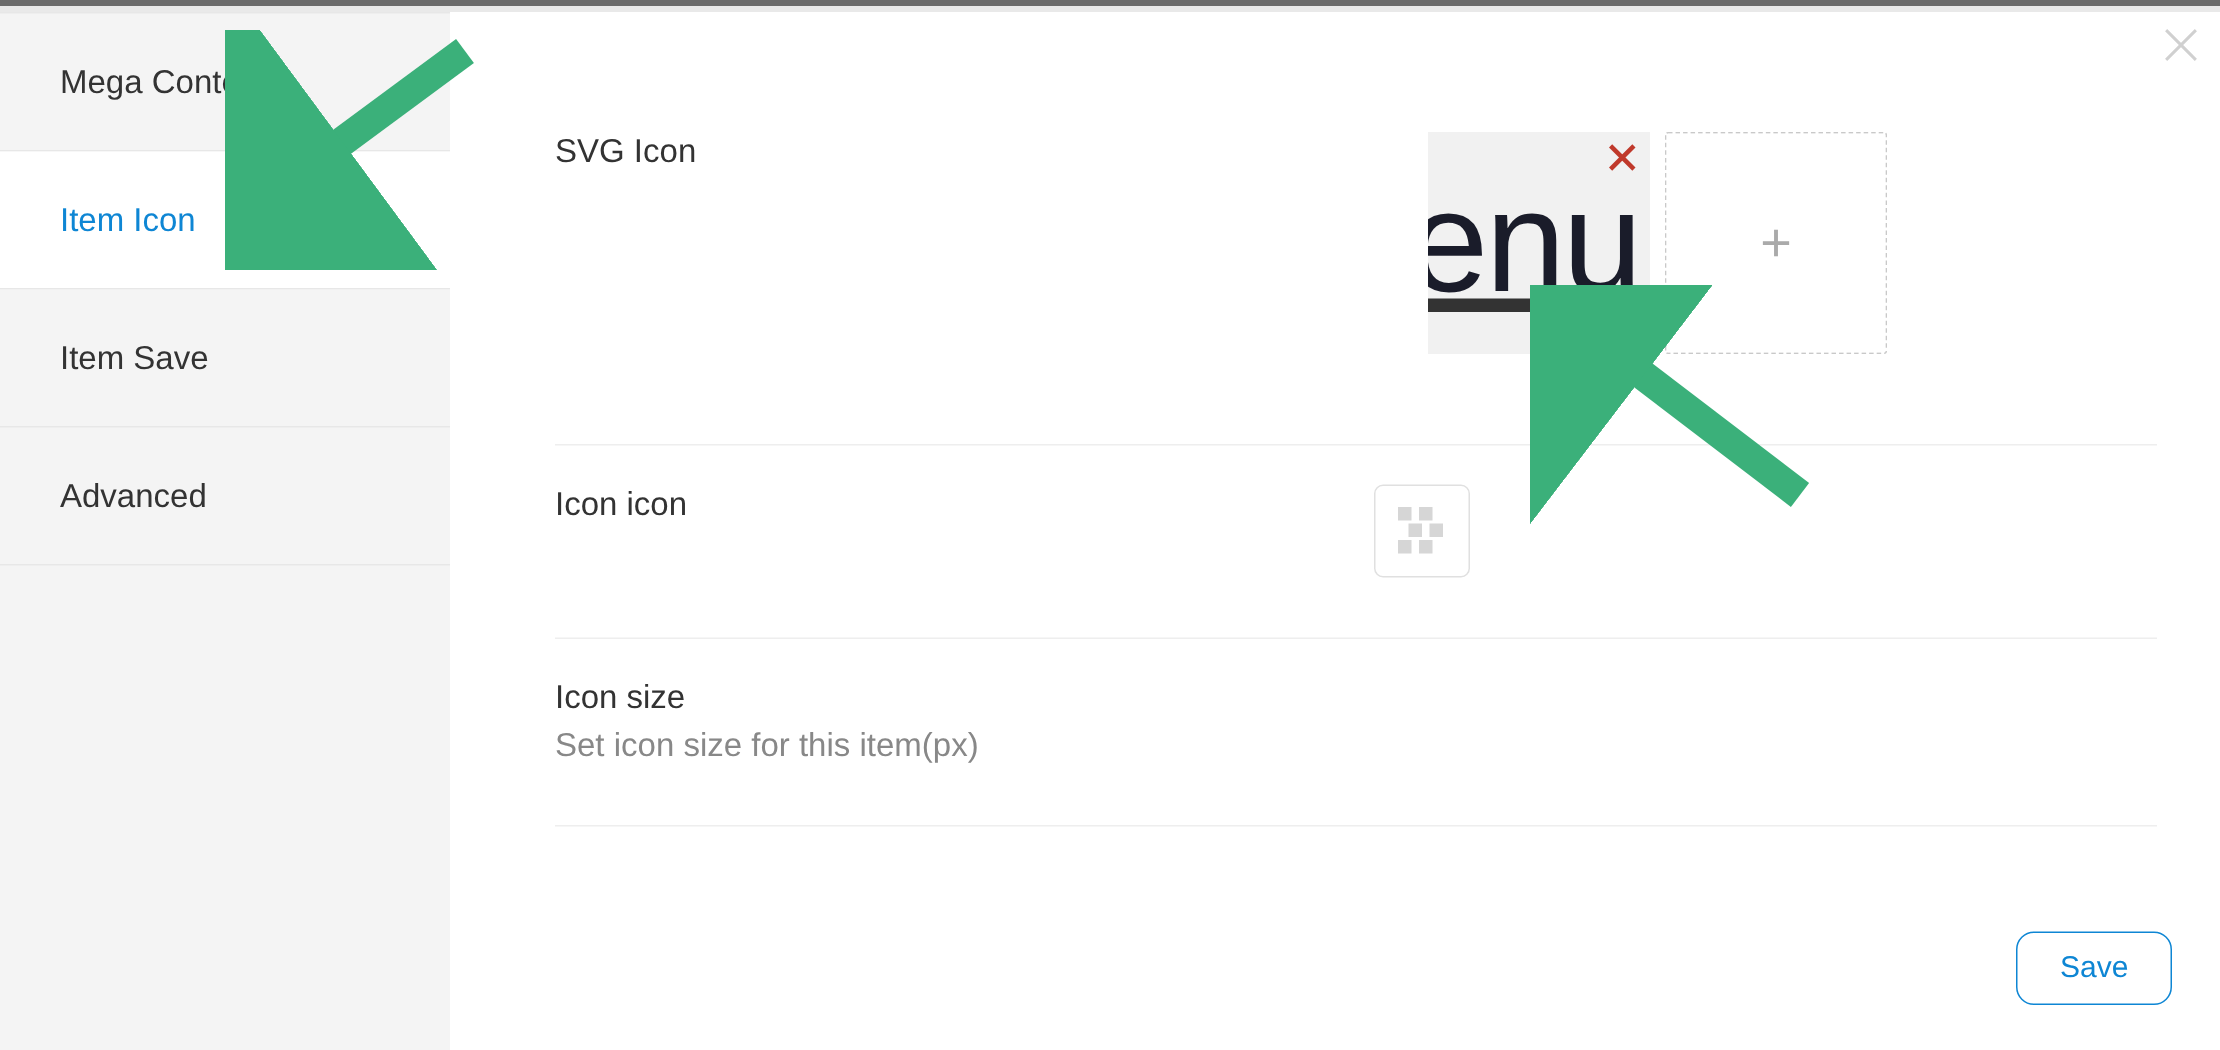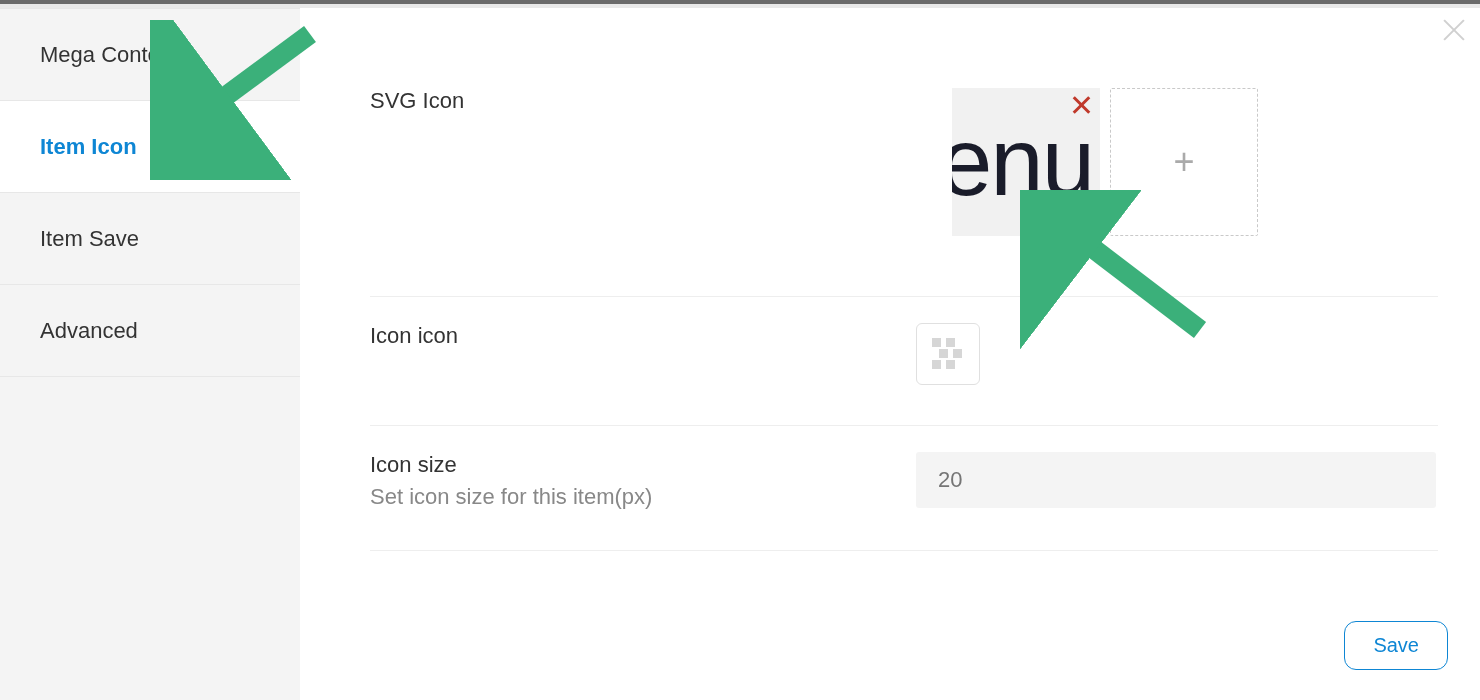--- a/index.html
+++ b/index.html
@@ -17,35 +17,35 @@
   }
   .close-x:before { transform:rotate(45deg); }
   .close-x:after  { transform:rotate(-45deg); }
 
   
   .sidebar { position:absolute; top:8px; left:0; bottom:0; width:300px; background:#f4f4f4; border-top:1px solid #e7e7e7; }
   .sidebar-item {
     height:92px; line-height:92px; padding-left:40px;
     font-size:22px; color:#333; border-bottom:1px solid #e7e7e7; cursor:pointer; user-select:none;
   }
-  .sidebar-item.active { background:#fff; color:#0e86d4; font-weight:700; }
+  .sidebar-item.active { background:#fff; color:#0e86d4; font-weight:400; }
 
   .main { position:absolute; top:8px; left:300px; right:0; bottom:0; padding:60px 0 0 70px; }
 
   .row { display:flex; align-items:flex-start; width:1068px; border-bottom:1px solid #eee; padding:26px 0 40px 0; }
   .row.first { border-top:none; padding-top:20px; padding-bottom:60px;gap:36px; }
   .row-label { width:546px; }
   .row-label .lbl { font-size:22px; color:#333; font-weight:500; }
   .row-label .hint { font-size:22px; color:#888; margin-top:6px; }
   .row-ctrl { flex:1; display:flex; align-items:flex-start; }
 
   
   .icon-preview {
     width:148px; height:148px; background:#f1f1f1; position:relative; overflow:hidden;
-    display:flex; align-items:center; justify-content:center;
+    display:flex; align-items:center; justify-content:center;text-decoration:underline;
   }
   .icon-preview .txt { font-size:96px; letter-spacing:-2px; color:#1a1c2a; font-weight:400; margin-left:-20px; }
   .icon-preview .remove {
     position:absolute; top:6px; right:8px; width:22px; height:22px; cursor:pointer;
   }
   .icon-preview .remove:before, .icon-preview .remove:after {
     content:''; position:absolute; left:10px; top:0; width:3px; height:22px; background:#c0392b;
   }
   .icon-preview .remove:before { transform:rotate(45deg); }
   .icon-preview .remove:after  { transform:rotate(-45deg); }
@@ -144,23 +144,20 @@
         </div>
       </div>
     </div>
   </div>
 
   <div class="row">
     <div class="row-label">
       <div class="lbl">Icon size</div>
       <div class="hint">Set icon size for this item(px)</div>
     </div>
-    <div class="row-ctrl">
-      <input class="size-input" type="text" placeholder="20" style="">
-    </div>
   </div>
 
   <button class="save-btn">Save</button>
 </main>
 
 <svg class="arrow1" width="200" height="160">
   <defs>
     <marker id="ah1" markerWidth="16" markerHeight="14" refX="3" refY="7" orient="auto">
       <polygon points="0,0 16,7 0,14" fill="#3bb07a"></polygon>
     </marker>

